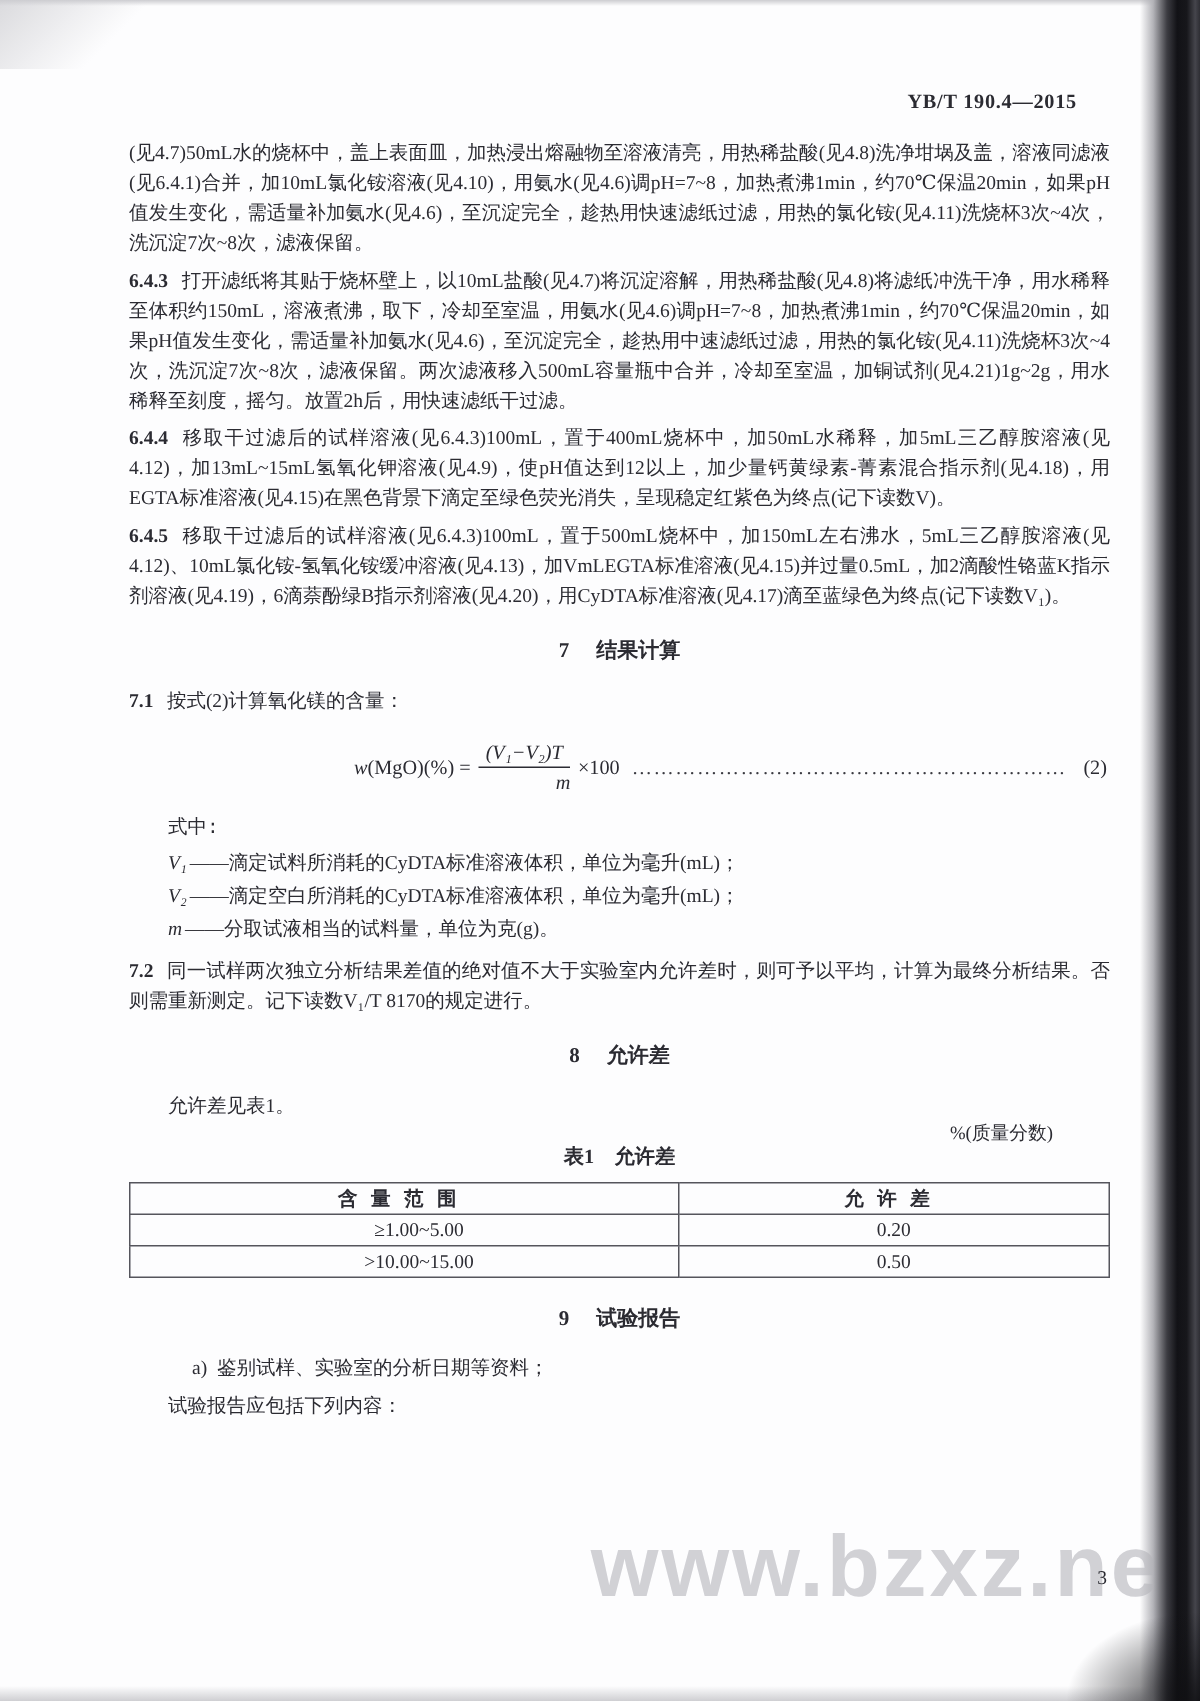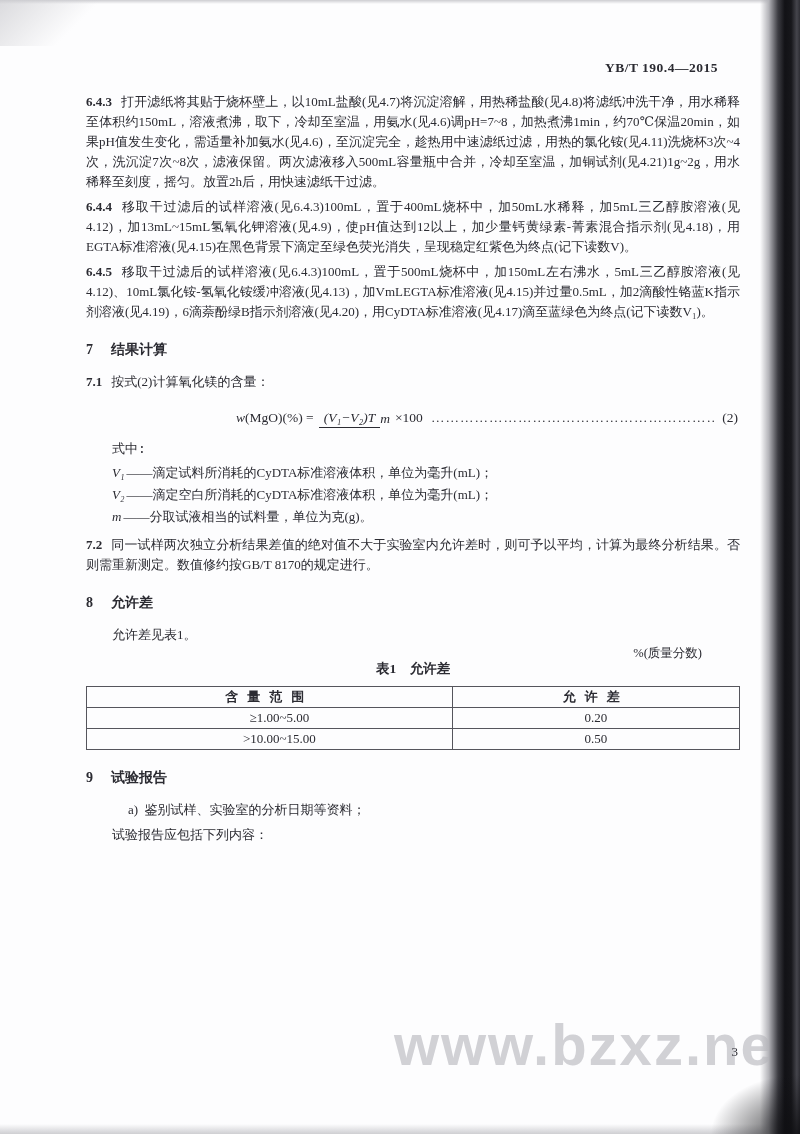--- a/index.html
+++ b/index.html
@@ -29,35 +29,36 @@
     padding:16px 60px 0 86px;
     font-size:13px;
     line-height:20px;
     text-align:justify;
   }
   p.para { margin-bottom:5px; }
   .clause-num { font-weight:bold; margin-right:9px; white-space:nowrap; }
   .ind1 { padding-left:26px; }
   .ind2 { padding-left:42px; }
 
-  h2.sec { font-size:14px; font-weight:bold; margin:18px 0 12px; text-align:left; }
+  h2.sec { font-size:14px; font-weight:bold; margin:18px 0 12px; text-align:center; }
   .sec-num { margin-right:18px; }
 
   
   .formula-line {
     display:flex;
     align-items:center;
     margin:16px 0 12px;
     padding-left:150px;
     font-size:13.5px;
   }
   .serif-var { font-style:italic; }
   .frac {
     display:inline-flex;
-    text-align:left;
+    flex-direction:column;
+    text-align:right;
     margin:0 5px;
     font-style:italic;
     line-height:17px;
   }
   .fnum { border-bottom:1.2px solid #2b2b32; padding:0 5px 1px; }
   .fden { padding-top:1px; }
   .fdots { flex:1; overflow:hidden; white-space:nowrap; margin:0 8px; letter-spacing:1px; color:#3a3a41; }
   .fno { margin-right:2px; }
 
   .where-label { margin:4px 0 3px;font-family:Liberation Mono, monospace; }
@@ -134,20 +135,21 @@
 </style>
 </head>
 <body>
 
 <div class="page">
 
   <div class="doc-number">YB/T 190.4—2015</div>
 
   <div class="content">
 
+    <p class="para">(见4.7)50mL水的烧杯中，盖上表面皿，加热浸出熔融物至溶液清亮，用热稀盐酸(见4.8)洗净坩埚及盖，溶液同滤液(见6.4.1)合并，加10mL氯化铵溶液(见4.10)，用氨水(见4.6)调pH=7~8，加热煮沸1min，约70℃保温20min，如果pH值发生变化，需适量补加氨水(见4.6)，至沉淀完全，趁热用快速滤纸过滤，用热的氯化铵(见4.11)洗烧杯3次~4次，洗沉淀7次~8次，滤液保留。</p>
 
     <p class="para"><span class="clause-num">6.4.3</span><span>打开滤纸将其贴于烧杯壁上，以10mL盐酸(见4.7)将沉淀溶解，用热稀盐酸(见4.8)将滤纸冲洗干净，用水稀释至体积约150mL，溶液煮沸，取下，冷却至室温，用氨水(见4.6)调pH=7~8，加热煮沸1min，约70℃保温20min，如果pH值发生变化，需适量补加氨水(见4.6)，至沉淀完全，趁热用中速滤纸过滤，用热的氯化铵(见4.11)洗烧杯3次~4次，洗沉淀7次~8次，滤液保留。两次滤液移入500mL容量瓶中合并，冷却至室温，加铜试剂(见4.21)1g~2g，用水稀释至刻度，摇匀。放置2h后，用快速滤纸干过滤。</span></p>
 
     <p class="para"><span class="clause-num">6.4.4</span><span>移取干过滤后的试样溶液(见6.4.3)100mL，置于400mL烧杯中，加50mL水稀释，加5mL三乙醇胺溶液(见4.12)，加13mL~15mL氢氧化钾溶液(见4.9)，使pH值达到12以上，加少量钙黄绿素-菁素混合指示剂(见4.18)，用EGTA标准溶液(见4.15)在黑色背景下滴定至绿色荧光消失，呈现稳定红紫色为终点(记下读数V)。</span></p>
 
     <p class="para"><span class="clause-num">6.4.5</span><span>移取干过滤后的试样溶液(见6.4.3)100mL，置于500mL烧杯中，加150mL左右沸水，5mL三乙醇胺溶液(见4.12)、10mL氯化铵-氢氧化铵缓冲溶液(见4.13)，加VmLEGTA标准溶液(见4.15)并过量0.5mL，加2滴酸性铬蓝K指示剂溶液(见4.19)，6滴萘酚绿B指示剂溶液(见4.20)，用CyDTA标准溶液(见4.17)滴至蓝绿色为终点(记下读数V₁)。</span></p>
 
     <h2 class="sec"><span class="sec-num">7</span><span>结果计算</span></h2>
 
     <p class="para"><span class="clause-num">7.1</span><span>按式(2)计算氧化镁的含量：</span></p>
@@ -164,21 +166,21 @@
       <span class="fno">(2)</span>
     </div>
 
     <div>
       <p class="where-label ind1">式中:</p>
       <p class="where-item ind1"><span class="sym">V₁</span><span>——滴定试料所消耗的CyDTA标准溶液体积，单位为毫升(mL)；</span></p>
       <p class="where-item ind1"><span class="sym">V₂</span><span>——滴定空白所消耗的CyDTA标准溶液体积，单位为毫升(mL)；</span></p>
       <p class="where-item ind1"><span class="sym">m</span><span>——分取试液相当的试料量，单位为克(g)。</span></p>
     </div>
 
-    <p class="para" style="margin-top:8px;"><span class="clause-num">7.2</span><span>同一试样两次独立分析结果差值的绝对值不大于实验室内允许差时，则可予以平均，计算为最终分析结果。否则需重新测定。数值修约按GB/T 8170的规定进行。</span></p>
+    <p class="para" style="margin-top:8px;"><span class="clause-num">7.2</span><span>同一试样两次独立分析结果差值的绝对值不大于实验室内允许差时，则可予以平均，计算为最终分析结果。否则需重新测定。记下读数V₁/T 8170的规定进行。</span></p>
 
     <h2 class="sec"><span class="sec-num">8</span><span>允许差</span></h2>
 
     <p class="para ind1">允许差见表1。</p>
 
     <div class="tblwrap">
       <div class="tcap">
         <span>表1　允许差</span>
         <span class="tunit">%(质量分数)</span>
       </div>

